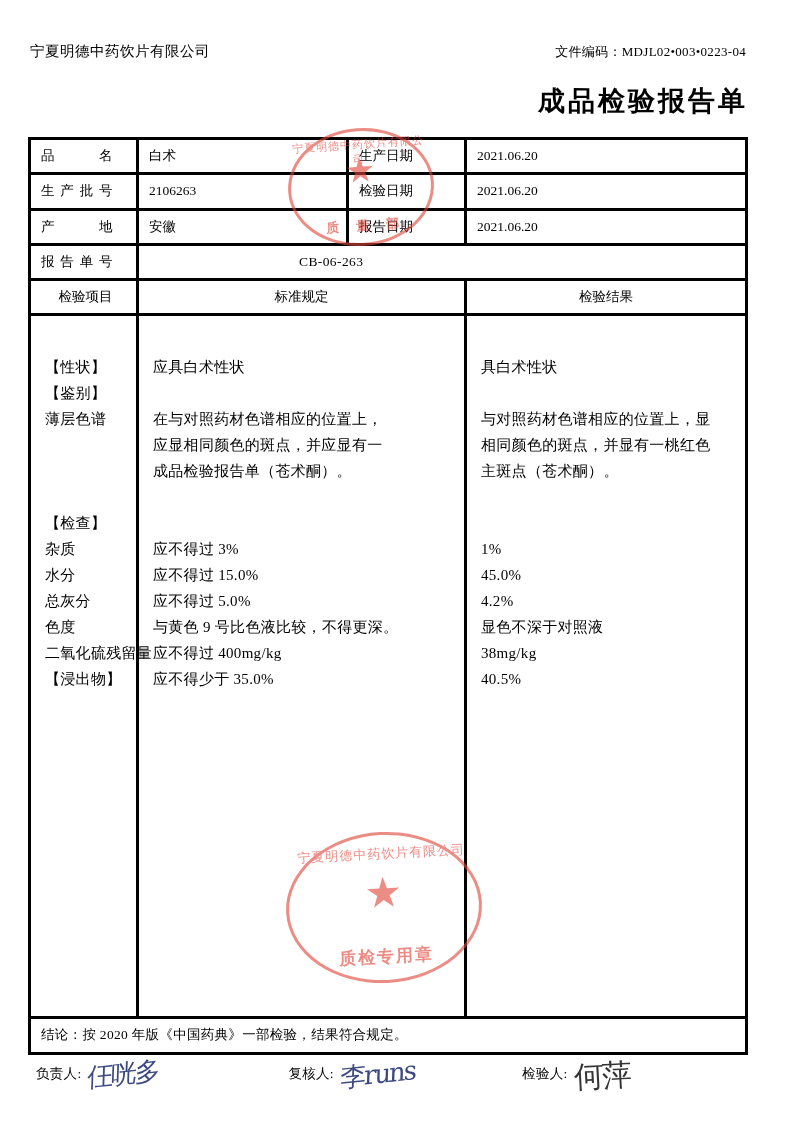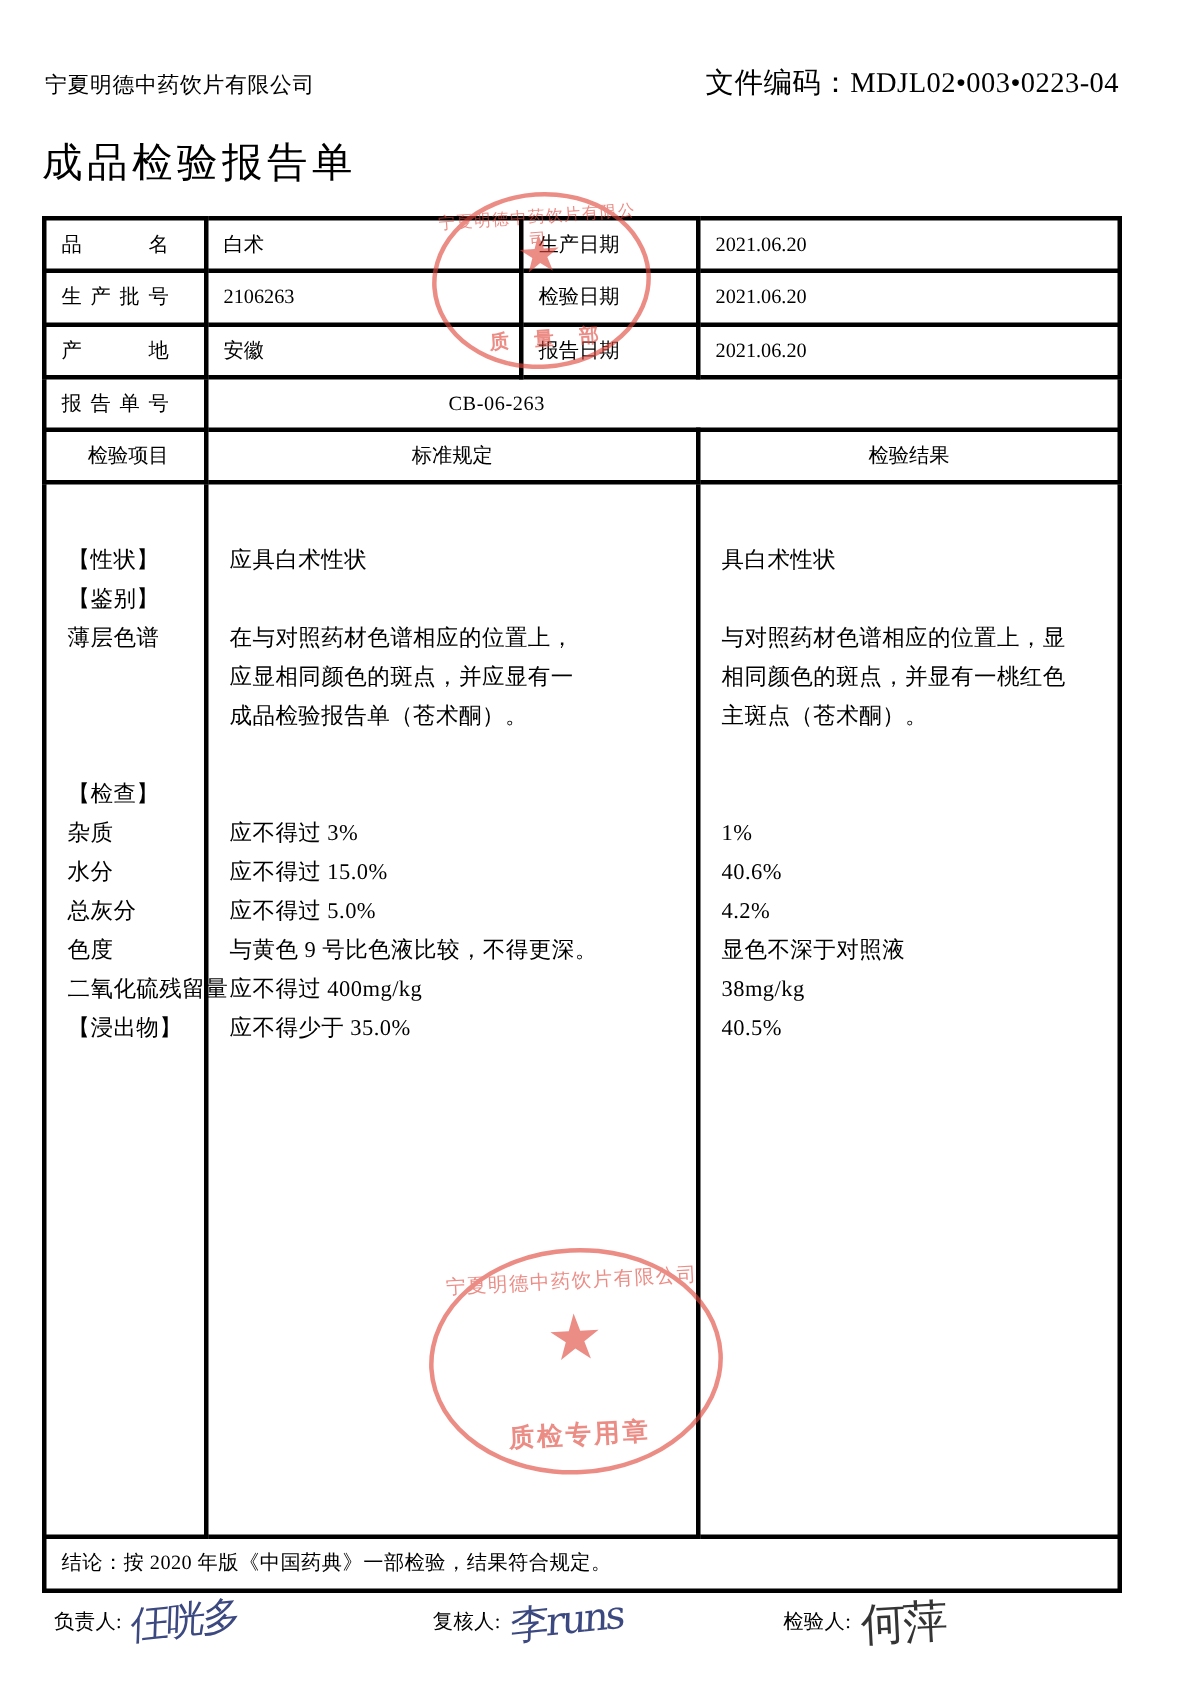--- a/index.html
+++ b/index.html
@@ -29,28 +29,28 @@
     justify-content: space-between;
     align-items: baseline;
     font-size: 14px;
     padding: 0 2px;
   }
   .company-name {
     font-size: 14.5px;
     letter-spacing: 0.5px;
   }
   .doc-code {
-    font-size: 19px;
+    font-size: 13px;
     letter-spacing: 0.3px;
   }
 
   .report-title {
-    text-align: left;
+    text-align: right;
     font-size: 27px;
-    font-weight: normal;
+    font-weight: bold;
     letter-spacing: 3px;
     margin: 22px 0 18px 0;
   }
 
   
   table.main {
     width: 100%;
     border-collapse: collapse;
     table-layout: fixed;
     font-size: 13.5px;
@@ -290,21 +290,21 @@
           <div class="res-inner" id="col-result">
               <div class="res-line blank">&nbsp;</div>
               <div class="res-line">具白术性状</div>
               <div class="res-line blank">&nbsp;</div>
               <div class="res-line">与对照药材色谱相应的位置上，显</div>
               <div class="res-line">相同颜色的斑点，并显有一桃红色</div>
               <div class="res-line">主斑点（苍术酮）。</div>
               <div class="res-line blank">&nbsp;</div>
               <div class="res-line blank">&nbsp;</div>
               <div class="res-line">1%</div>
-              <div class="res-line">40.6%</div>
+              <div class="res-line">45.0%</div>
               <div class="res-line">4.2%</div>
               <div class="res-line">显色不深于对照液</div>
               <div class="res-line">38mg/kg</div>
               <div class="res-line">40.5%</div>
             </div>
         </td>
       </tr>
 
       <tr class="conclusion">
         <td colspan="4">结论：按 2020 年版《中国药典》一部检验，结果符合规定。</td>

